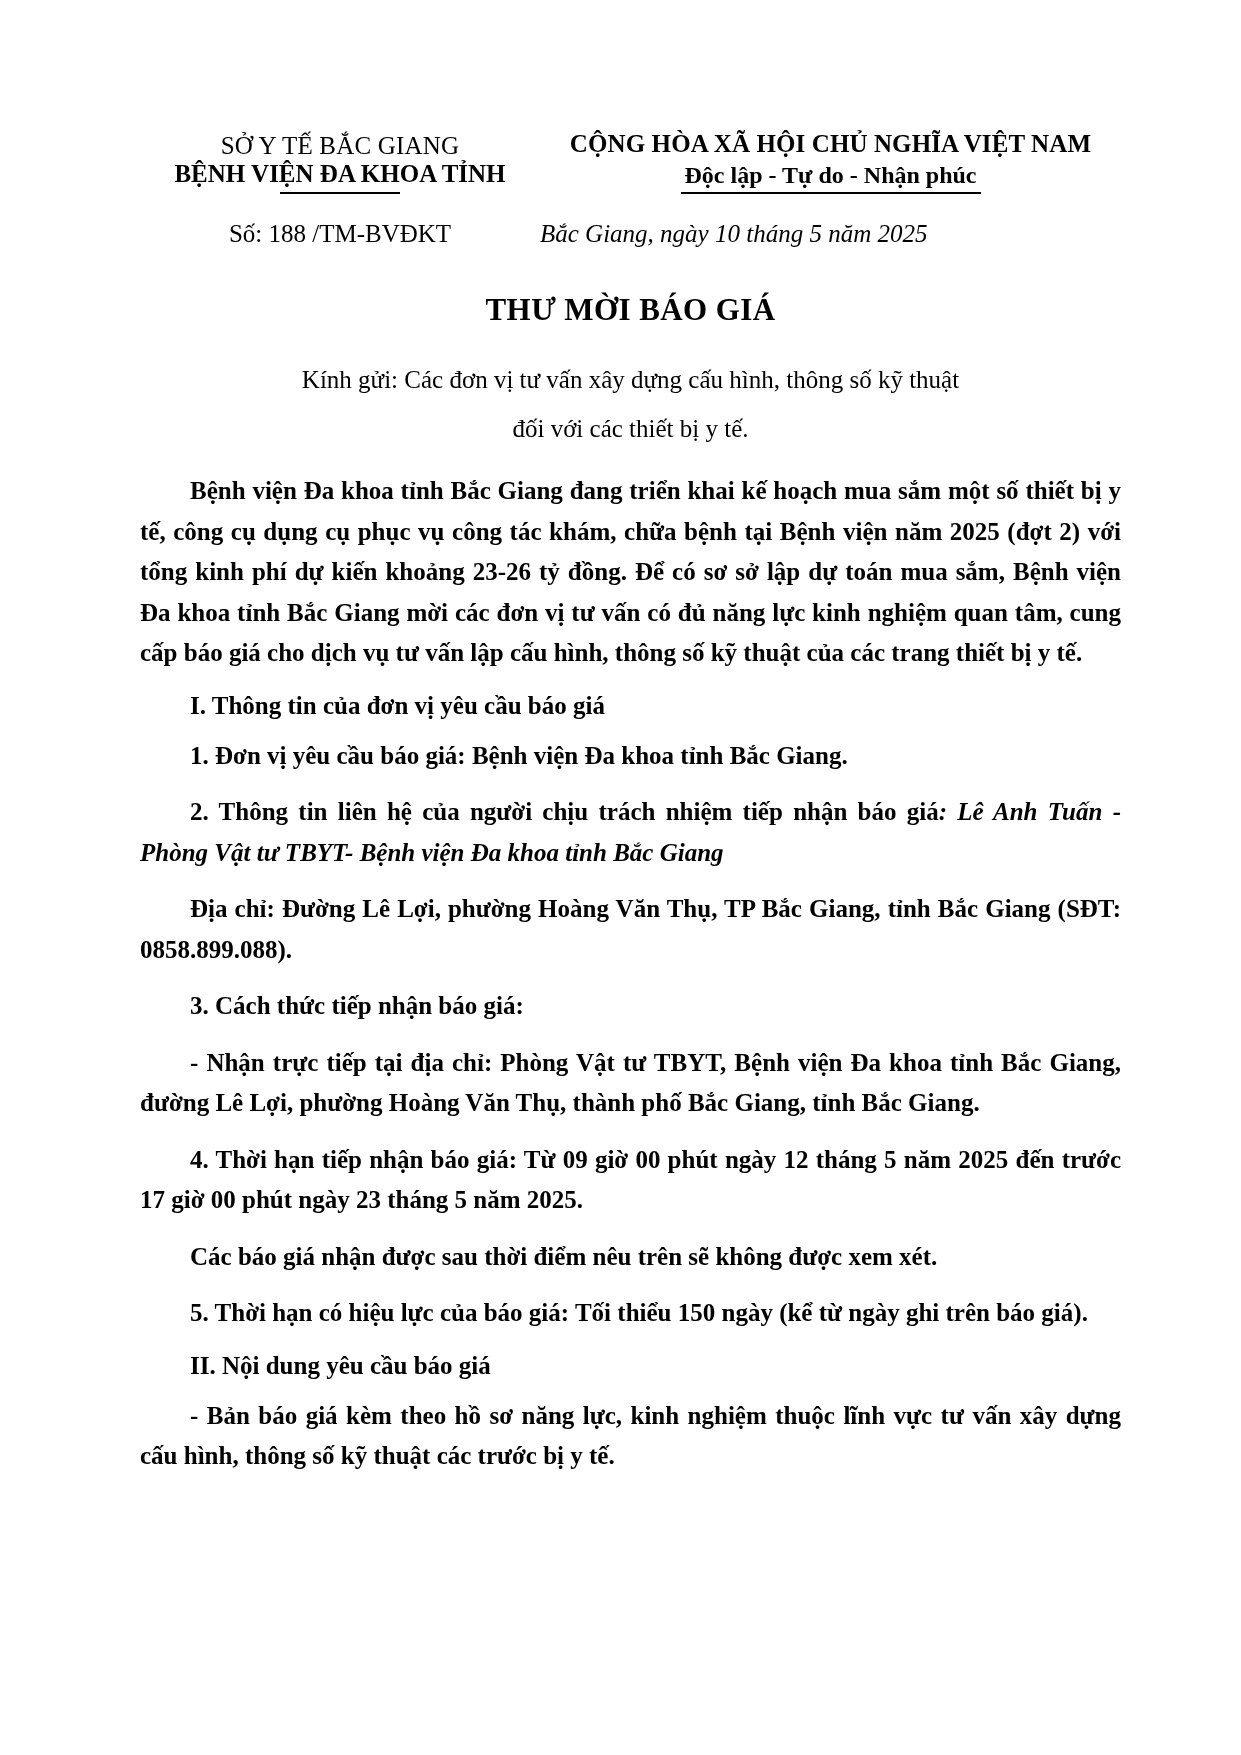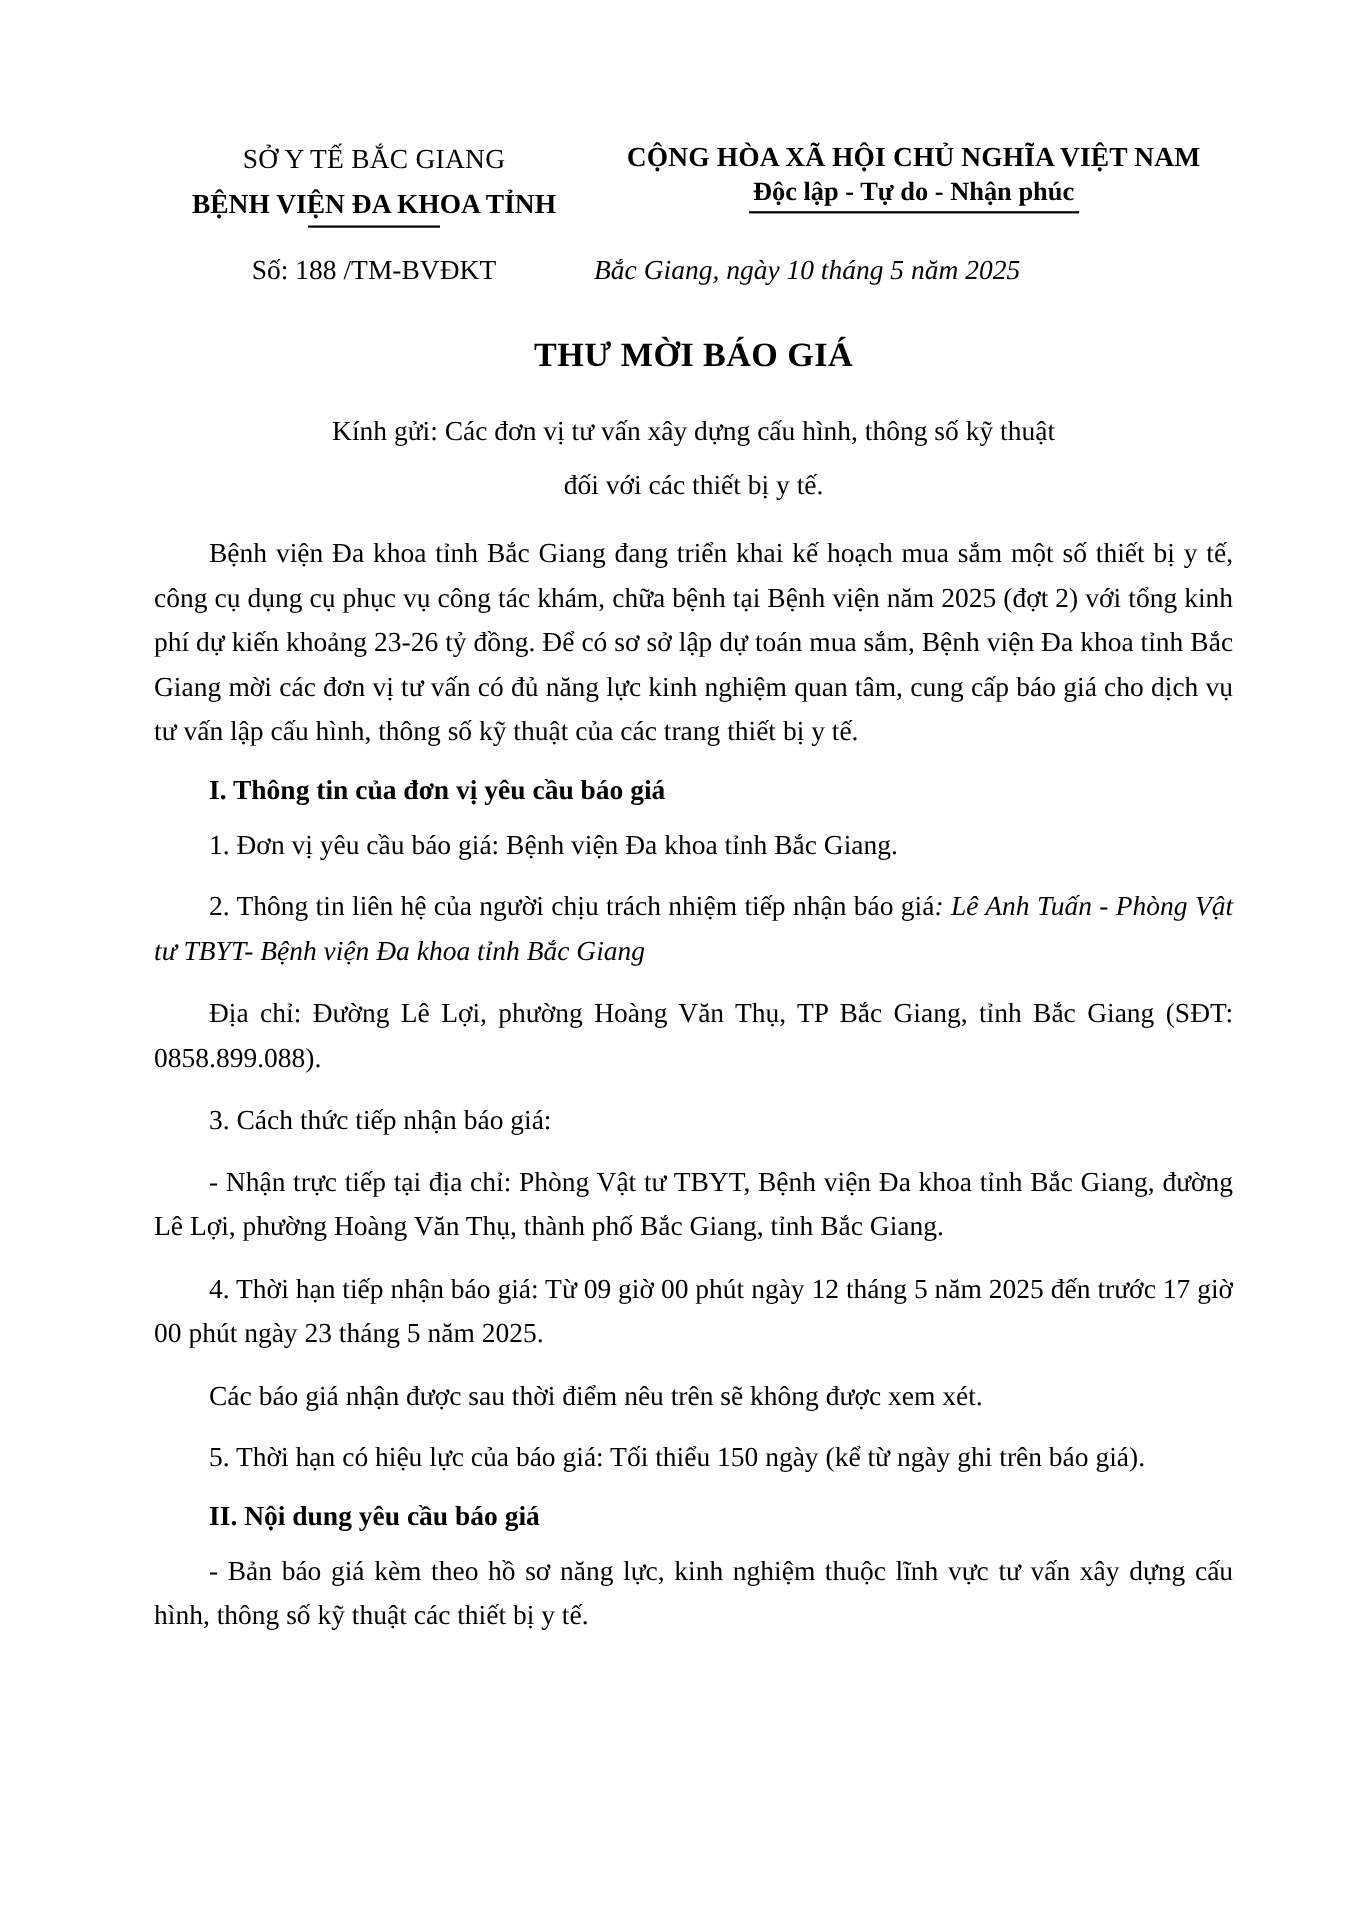--- a/index.html
+++ b/index.html
@@ -37,21 +37,21 @@
     flex: 1;
     text-align: center;
   }
   .org-line1 {
     font-size: 25px;
     letter-spacing: 0.2px;
   }
   .org-line2 {
     font-size: 25px;
     font-weight: bold;
-    margin-top: 13px;
+    margin-top: 0;
     display: inline-block;
     position: relative;
   }
   .rule-short {
     width: 120px;
     height: 2px;
     background: #000;
     margin: 4px auto 0 auto;
   }
   .nation-line1 {
@@ -109,20 +109,21 @@
     display: block;
     margin-top: 8px;
   }
   p.para {
     font-size: 25px;
     line-height: 1.62;
     text-align: justify;
     text-justify: inter-word;
     margin: 16px 0 0 0;
     text-indent: 50px;
+    font-weight: bold;
   }
   p.para.first {
     margin-top: 22px;
   }
   p.section {
     font-size: 25px;
     font-weight: bold;
     margin: 18px 0 0 0;
     text-indent: 50px;
   }
@@ -186,15 +187,15 @@
 
 
   <p class="para">4. Thời hạn tiếp nhận báo giá: Từ 09 giờ 00 phút ngày 12 tháng 5 năm 2025 đến trước 17 giờ 00 phút ngày 23 tháng 5 năm 2025.</p>
 
   <p class="para">Các báo giá nhận được sau thời điểm nêu trên sẽ không được xem xét.</p>
 
   <p class="para">5. Thời hạn có hiệu lực của báo giá: Tối thiểu 150 ngày (kể từ ngày ghi trên báo giá).</p>
 
   <p class="section">II. Nội dung yêu cầu báo giá</p>
 
-  <p class="para">- Bản báo giá kèm theo hồ sơ năng lực, kinh nghiệm thuộc lĩnh vực tư vấn xây dựng cấu hình, thông số kỹ thuật các thiết bị y tế.</p>
+  <p class="para">- Bản báo giá kèm theo hồ sơ năng lực, kinh nghiệm thuộc lĩnh vực tư vấn xây dựng cấu hình, thông số kỹ thuật các trước bị y tế.</p>
 
 </div>
 
 </body></html>

